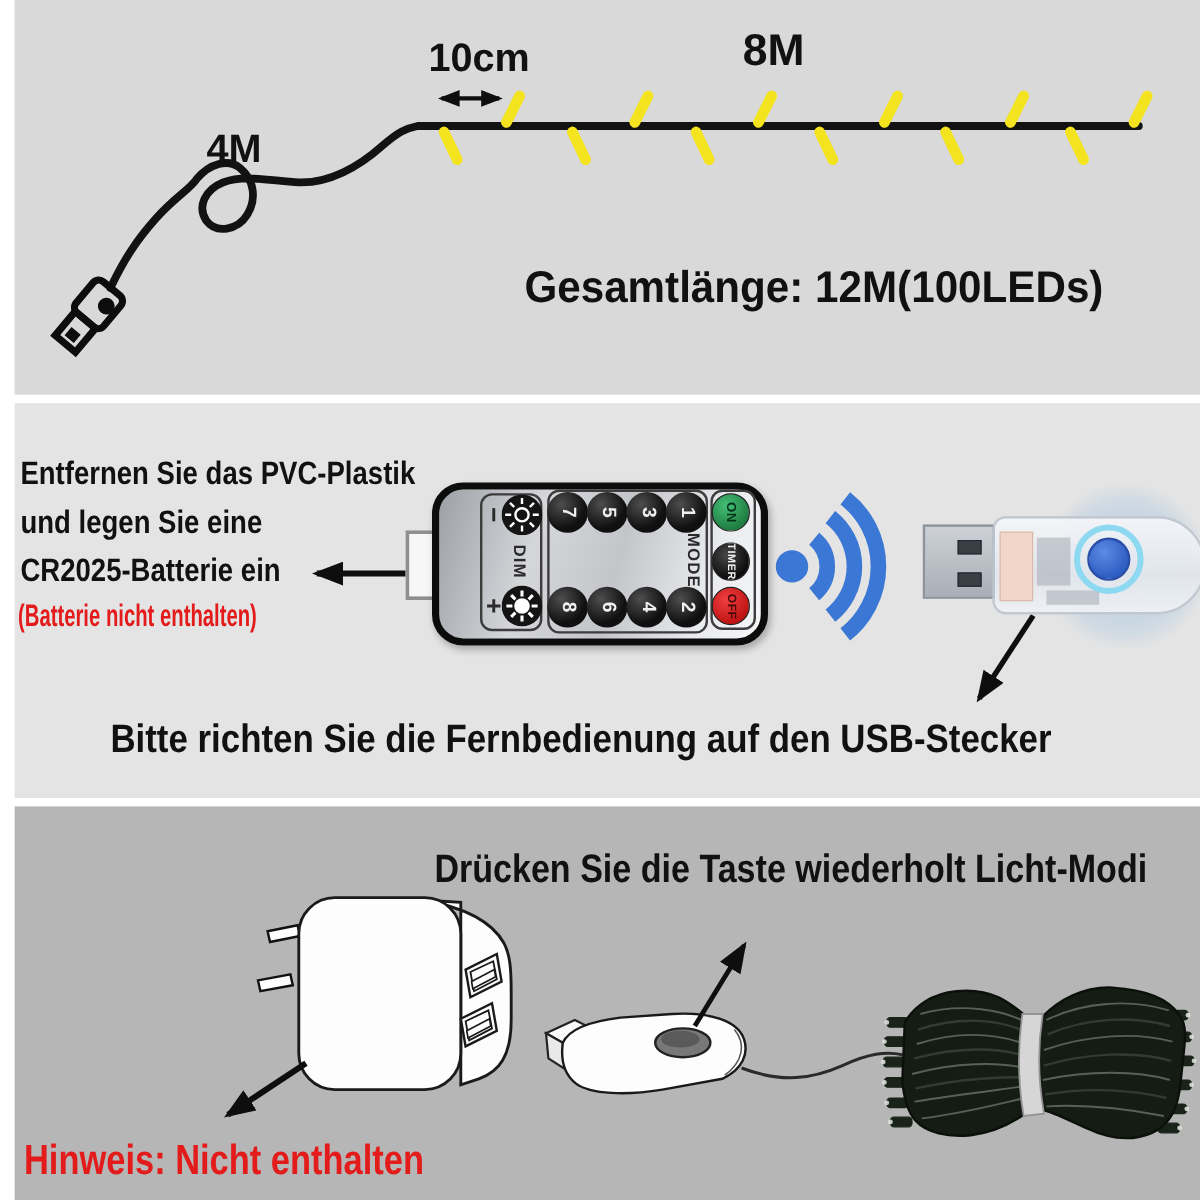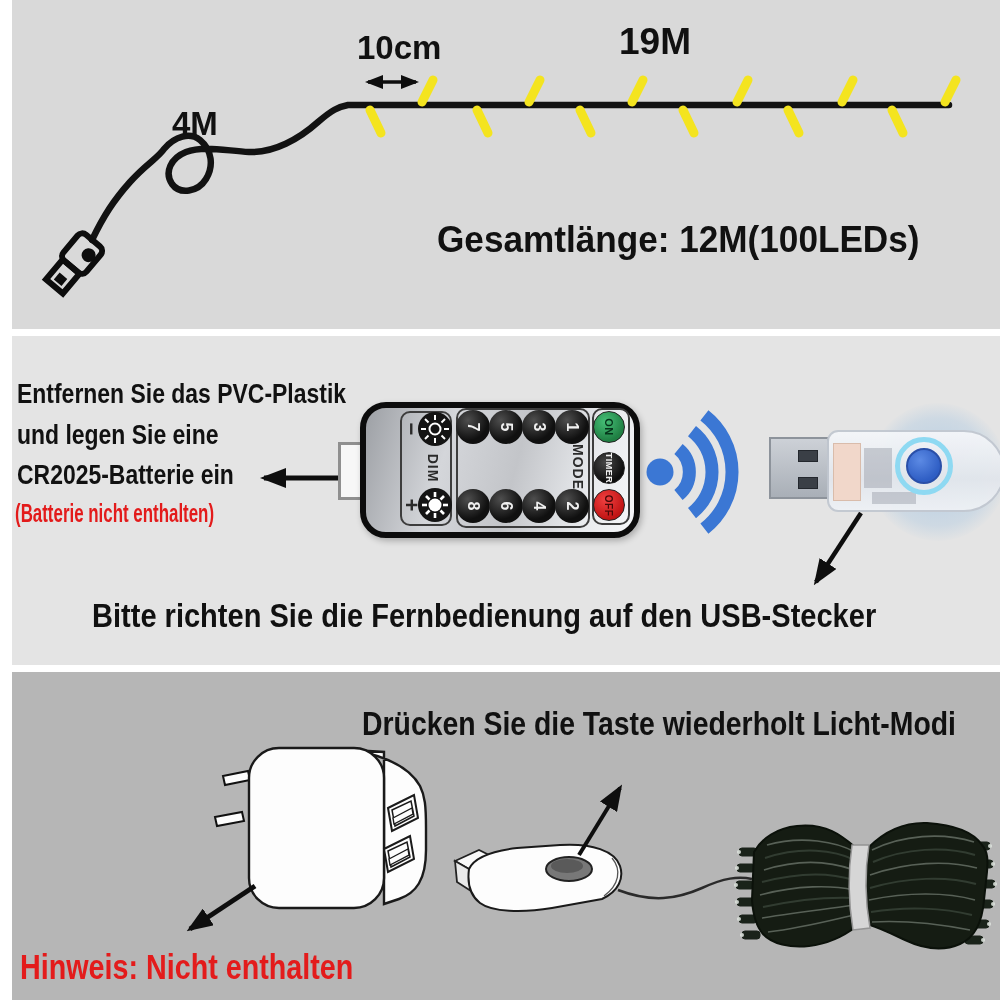--- a/index.html
+++ b/index.html
@@ -96,21 +96,21 @@
       <line x1="568" y1="110" x2="579" y2="133"></line>
       <line x1="671" y1="110" x2="682" y2="133"></line>
       <line x1="776" y1="110" x2="787" y2="133"></line>
       <line x1="880" y1="110" x2="891" y2="133"></line>
     </g>
 
     <line x1="356" y1="82" x2="404" y2="82" stroke="#0e0e0e" stroke-width="3.5" marker-start="url(#ah-s)" marker-end="url(#ah-s)"></line>
   </svg>
 
   <div class="lbl" style="left:345px;top:30px;font-size:33px;z-index:3;">10cm</div>
-  <div class="lbl" style="left:607px;top:22px;font-size:37px;z-index:3;">19M</div>
+  <div class="lbl" style="left:607px;top:22px;font-size:37px;z-index:3;">8M</div>
   <div class="lbl" style="left:160px;top:106px;font-size:33px;z-index:3;">4M</div>
   <div class="lbl" style="left:425px;top:220px;font-size:37px;transform:scaleX(.95);transform-origin:left top;z-index:3;">Gesamtlänge: 12M(100LEDs)</div>
 
   <div class="divider div1"></div>
 
   <div class="sec sec-mid"></div>
 
   <svg class="abs" style="left:0;top:0;z-index:2;" width="1000" height="1000" viewBox="0 0 1000 1000">
     <defs>
       <marker id="ah-b" markerUnits="userSpaceOnUse" markerWidth="26" markerHeight="20" refX="22" refY="10" orient="auto">

